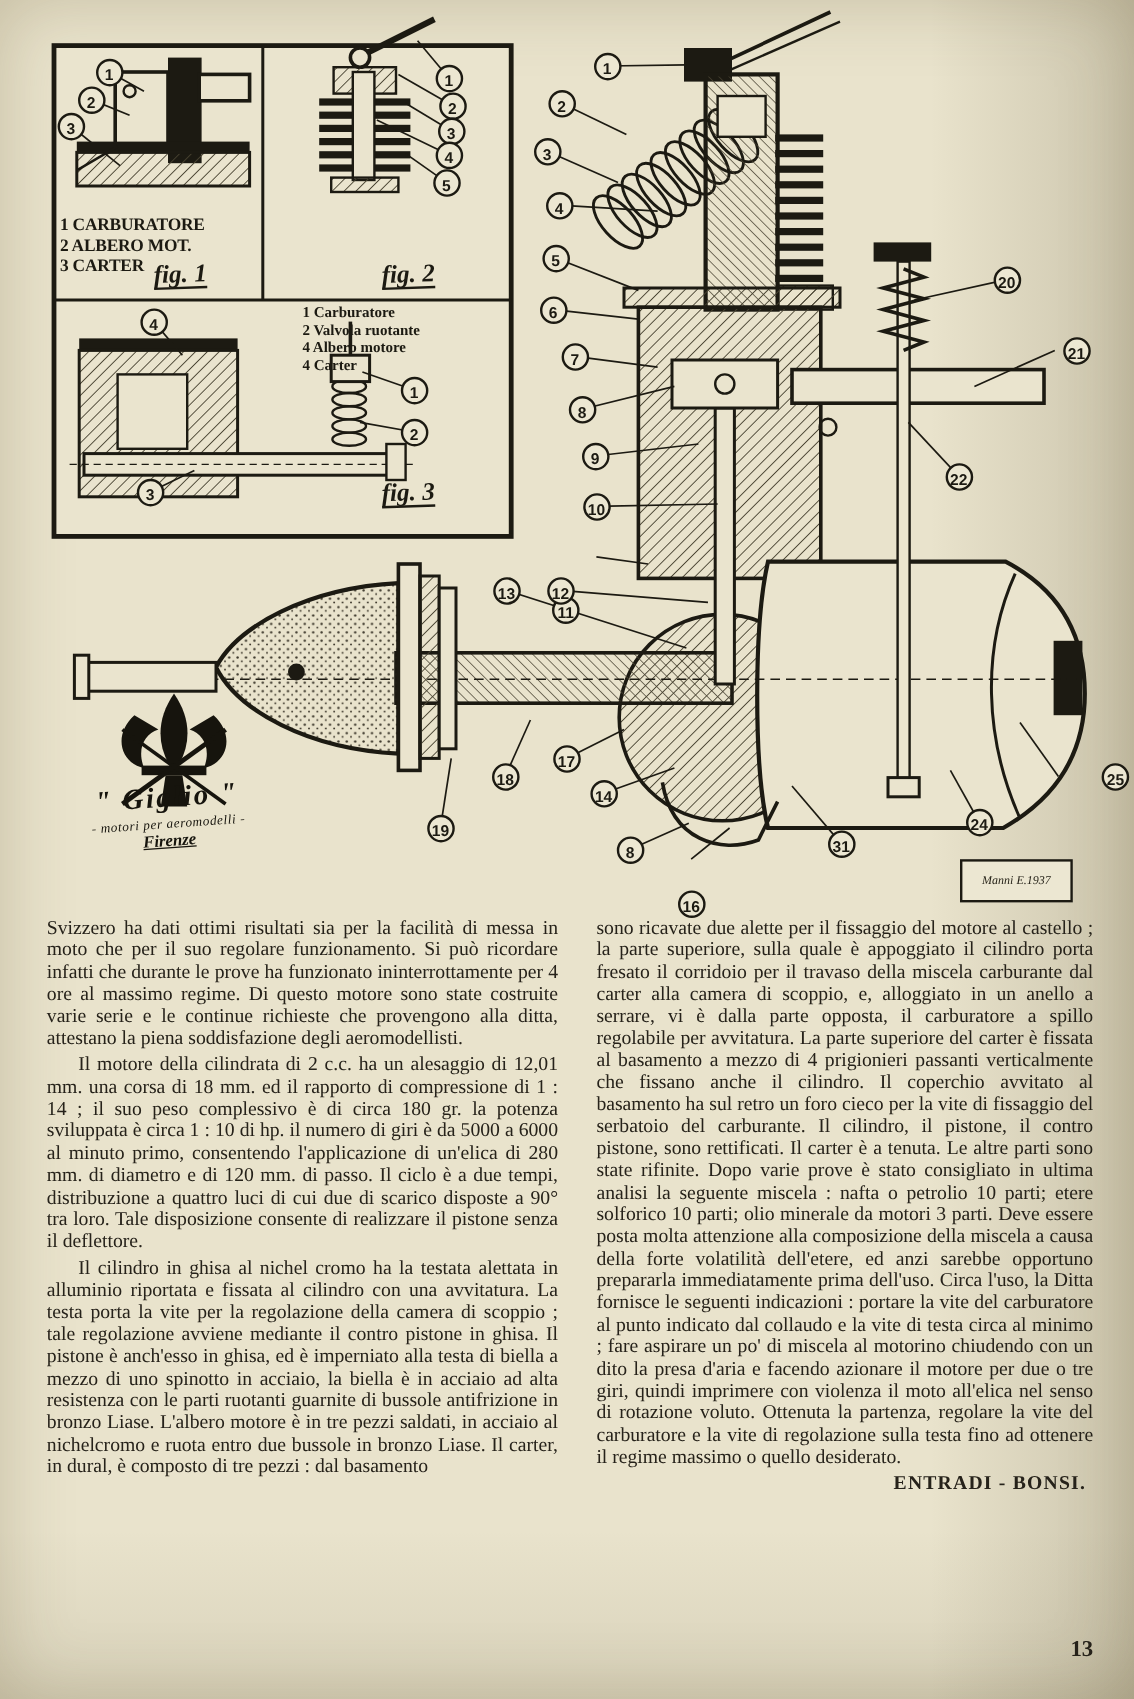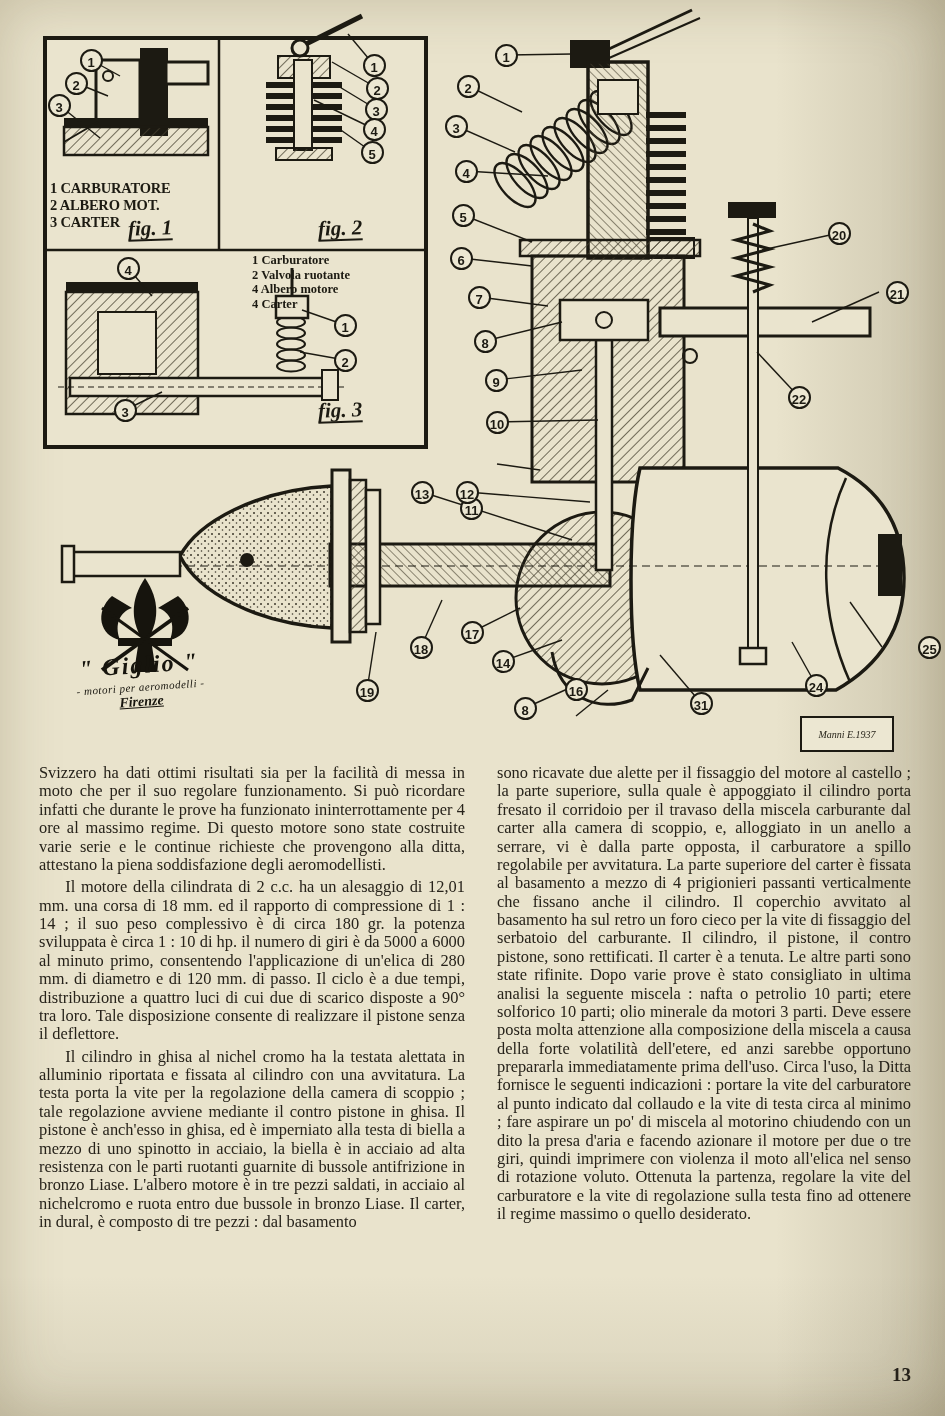--- a/index.html
+++ b/index.html
@@ -265,21 +265,21 @@
         <div class="callout" style="left: 449.5px; top: 246.5px;">6</div>
         <div class="callout" style="left: 467.5px; top: 285.5px;">7</div>
         <div class="callout" style="left: 473.5px; top: 329.5px;">8</div>
         <div class="callout" style="left: 484.5px; top: 368.5px;">9</div>
         <div class="callout" style="left: 485.5px; top: 410.5px;">10</div>
         <div class="callout" style="left: 460px; top: 452.5px; margin-top: 44px;">11</div>
         <div class="callout" style="left: 455.5px; top: 480.5px;">12</div>
         <div class="callout" style="left: 410.5px; top: 480.5px;">13</div>
         <div class="callout" style="left: 491.5px; top: 649.5px;">14</div>
         <div class="callout" style="left: 513.5px; top: 696.5px;">8</div>
-        <div class="callout" style="left: 564.5px; top: 678px; text-align: center;">16</div>
+        <div class="callout" style="left: 564.5px; top: 742px; text-align: center;">16</div>
         <div class="callout" style="left: 460.5px; top: 620.5px; text-align: center;">17</div>
         <div class="callout" style="left: 409.5px; top: 635.5px;">18</div>
         <div class="callout" style="left: 355.5px; top: 678.5px;">19</div>
         <div class="callout" style="left: 827.5px; top: 221.5px;">20</div>
         <div class="callout" style="left: 867.5px; top: 280.5px; margin-left: 18px;">21</div>
         <div class="callout" style="left: 787.5px; top: 385.5px;">22</div>
         <div class="callout" style="left: 689.5px; top: 691.5px;">31</div>
         <div class="callout" style="left: 804.5px; top: 673.5px;">24</div>
         <div class="callout" style="left: 918px; top: 635.5px;">25</div>
       </div>
@@ -317,17 +317,18 @@
       <div class="paras">
           <p class="para">Svizzero ha dati ottimi risultati sia per la facilità di messa in moto che per il suo regolare funzionamento. Si può ricordare infatti che durante le prove ha funzionato ininterrottamente per 4 ore al massimo regime. Di questo motore sono state costruite varie serie e le continue richieste che provengono alla ditta, attestano la piena soddisfazione degli aeromodellisti.</p>
           <p class="para">Il motore della cilindrata di 2 c.c. ha un alesaggio di 12,01 mm. una corsa di 18 mm. ed il rapporto di compressione di 1 : 14 ; il suo peso complessivo è di circa 180 gr. la potenza sviluppata è circa 1 : 10 di hp. il numero di giri è da 5000 a 6000 al minuto primo, consentendo l'applicazione di un'elica di 280 mm. di diametro e di 120 mm. di passo. Il ciclo è a due tempi, distribuzione a quattro luci di cui due di scarico disposte a 90° tra loro. Tale disposizione consente di realizzare il pistone senza il deflettore.</p>
           <p class="para">Il cilindro in ghisa al nichel cromo ha la testata alettata in alluminio riportata e fissata al cilindro con una avvitatura. La testa porta la vite per la regolazione della camera di scoppio ; tale regolazione avviene mediante il contro pistone in ghisa. Il pistone è anch'esso in ghisa, ed è imperniato alla testa di biella a mezzo di uno spinotto in acciaio, la biella è in acciaio ad alta resistenza con le parti ruotanti guarnite di bussole antifrizione in bronzo Liase. L'albero motore è in tre pezzi saldati, in acciaio al nichelcromo e ruota entro due bussole in bronzo Liase. Il carter, in dural, è composto di tre pezzi : dal basamento</p>
         </div>
     </div>
     <div class="column col-right">
       <div class="paras">
           <p class="para">sono ricavate due alette per il fissaggio del motore al castello ; la parte superiore, sulla quale è appoggiato il cilindro porta fresato il corridoio per il travaso della miscela carburante dal carter alla camera di scoppio, e, alloggiato in un anello a serrare, vi è dalla parte opposta, il carburatore a spillo regolabile per avvitatura. La parte superiore del carter è fissata al basamento a mezzo di 4 prigionieri passanti verticalmente che fissano anche il cilindro. Il coperchio avvitato al basamento ha sul retro un foro cieco per la vite di fissaggio del serbatoio del carburante. Il cilindro, il pistone, il contro pistone, sono rettificati. Il carter è a tenuta. Le altre parti sono state rifinite. Dopo varie prove è stato consigliato in ultima analisi la seguente miscela : nafta o petrolio 10 parti; etere solforico 10 parti; olio minerale da motori 3 parti. Deve essere posta molta attenzione alla composizione della miscela a causa della forte volatilità dell'etere, ed anzi sarebbe opportuno prepararla immediatamente prima dell'uso. Circa l'uso, la Ditta fornisce le seguenti indicazioni : portare la vite del carburatore al punto indicato dal collaudo e la vite di testa circa al minimo ; fare aspirare un po' di miscela al motorino chiudendo con un dito la presa d'aria e facendo azionare il motore per due o tre giri, quindi imprimere con violenza il moto all'elica nel senso di rotazione voluto. Ottenuta la partenza, regolare la vite del carburatore e la vite di regolazione sulla testa fino ad ottenere il regime massimo o quello desiderato.</p>
         </div>
+      <div class="byline">ENTRADI - BONSI.</div>
     </div>
   </div>
 
   <div class="page-number">13</div>
 </div>
 
 </body></html>

